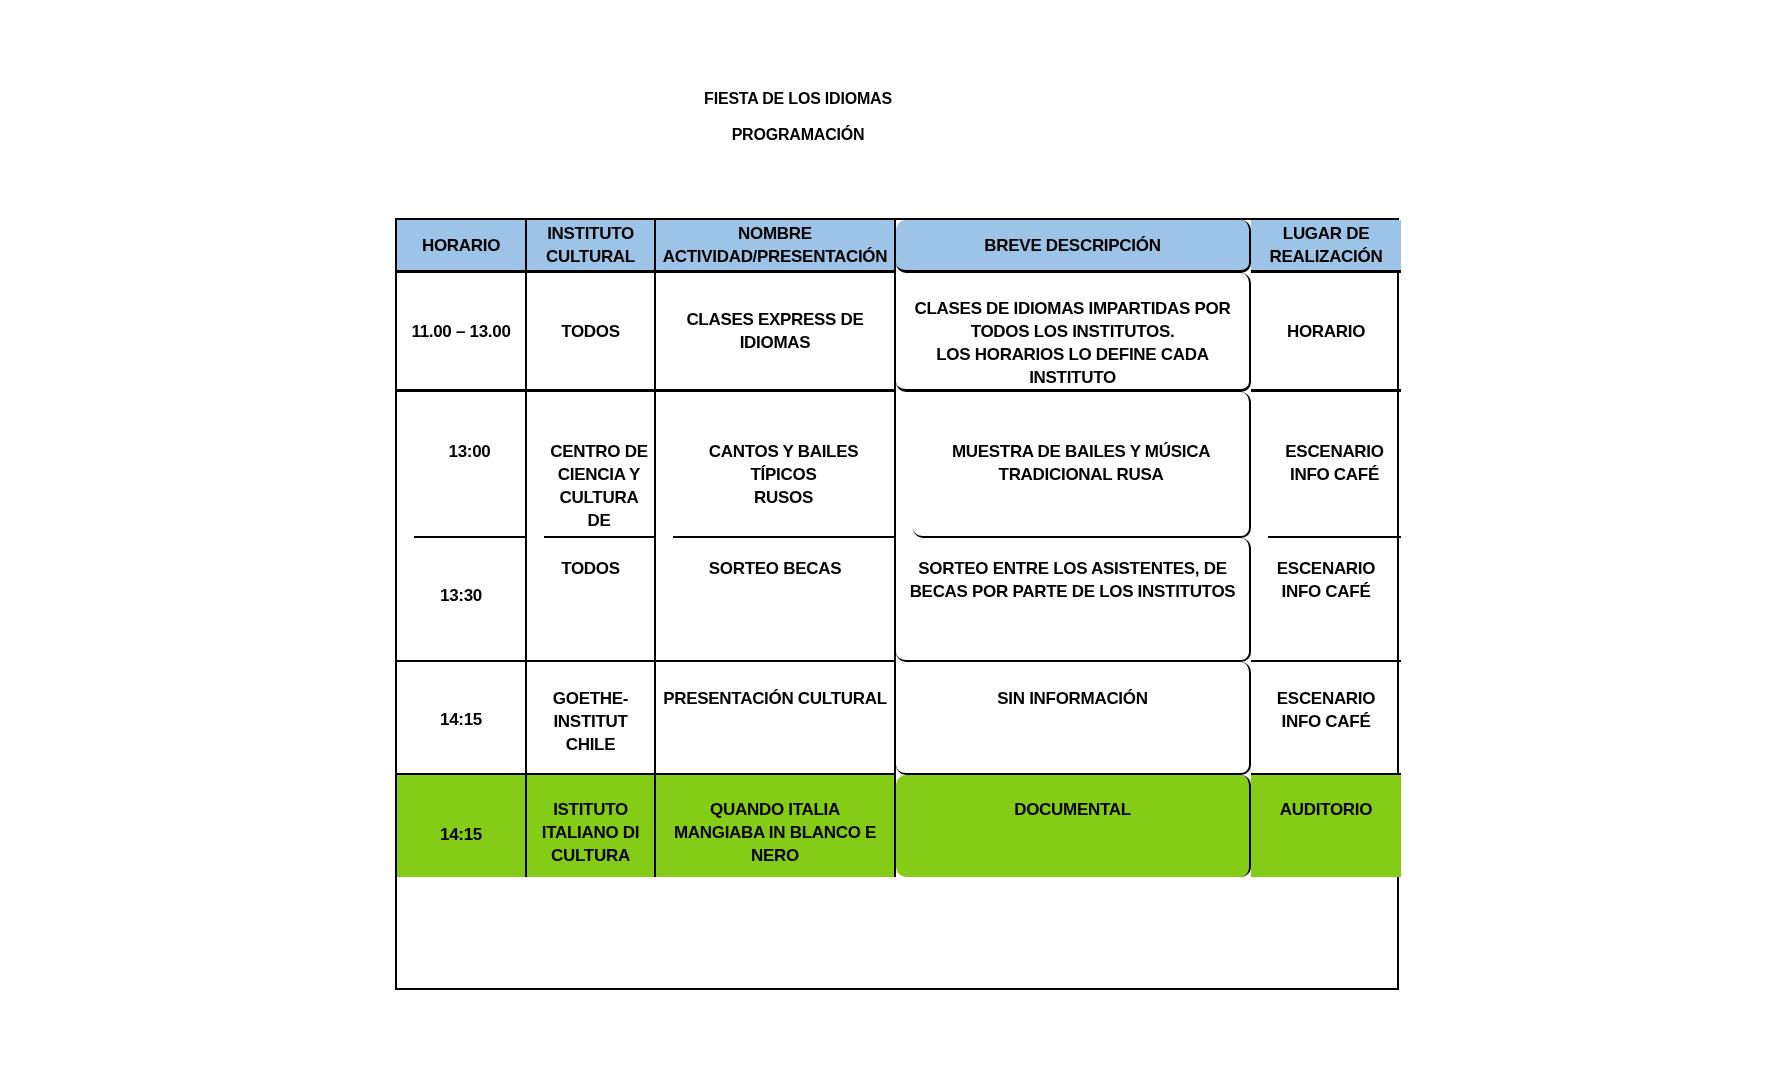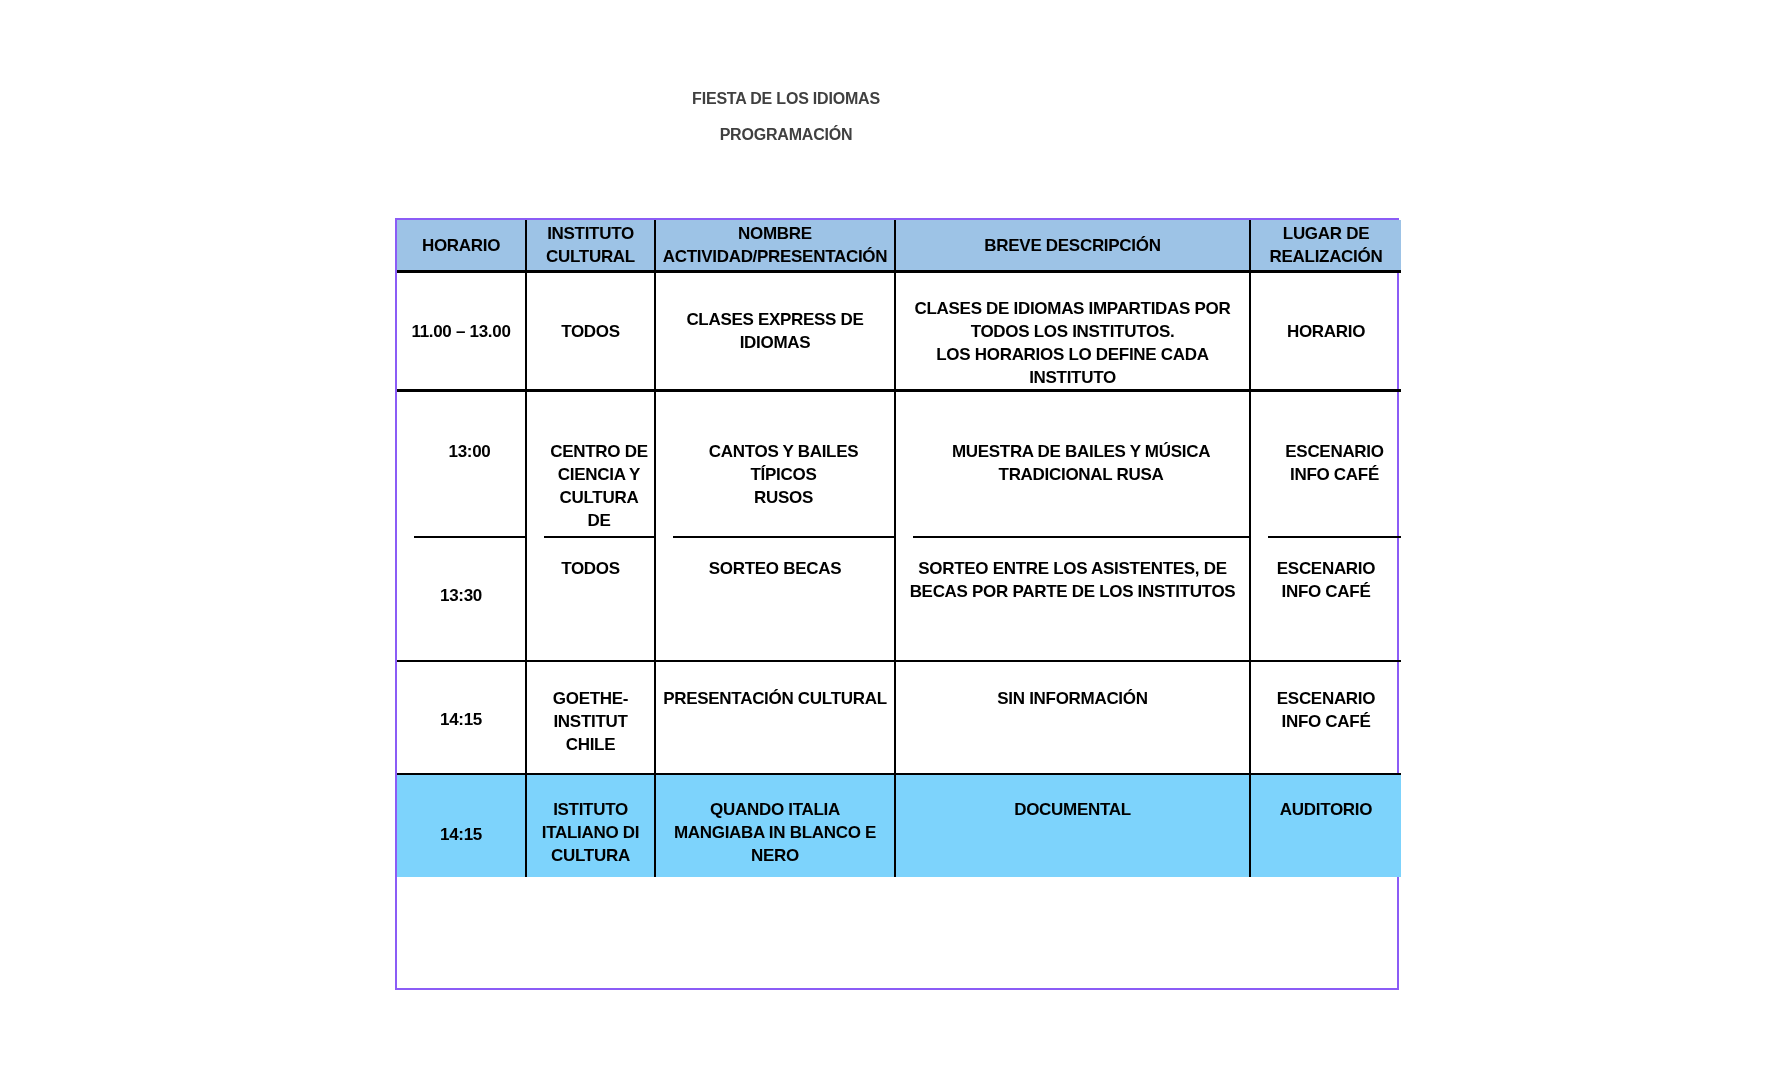--- a/index.html
+++ b/index.html
@@ -10,39 +10,39 @@
   }
   .page {
     position: relative;
     width: 1792px;
     height: 1088px;
     background: #ffffff;
     overflow: hidden;
   }
   .doc-title, .doc-subtitle {
     position: absolute;
-    left: 2px;
+    left: 14px;
     width: 1568px;
     text-align: center;
     font-weight: 700;
     font-size: 16px;
-    color: #404040;
+    color: #000000;
     letter-spacing: -0.2px;
   }
   .doc-title { top: 90px; }
   .doc-subtitle { top: 126px; text-align: center; }
 
   .schedule-table {
     position: absolute;
     left: 395px;
     top: 218px;
     width: 1004px;
     height: 772px;
     box-sizing: border-box;
-    border: 2px solid #8b5cf6;
+    border: 2px solid #000000;
     display: grid;
     grid-template-columns: 130px 129px 240px 355px 150px;
     grid-template-rows: 53px 119px 146px 124px 113px 102px;
   }
   .cell {
     box-sizing: border-box;
     border-right: 2px solid #000000;
     border-bottom: 2px solid #000000;
     display: flex;
     flex-direction: column;
@@ -53,36 +53,36 @@
     font-weight: 700;
     font-size: 17px;
     line-height: 23px;
     letter-spacing: -0.3px;
     color: #000000;
     padding: 0 3px;
     overflow: hidden;
   }
   .c5 { border-right: none; }
   .r5 .cell { border-bottom: none; }
-  .c4 { padding: 0 8px; }
+  .c4 { padding: 0 8px; border-radius: 10px; }
 
   
   .hdr .cell { background: #9DC3E6; border-bottom-width: 3px; }
 
   
   .r1 .cell { justify-content: center; border-bottom-width: 3px; }
   .r1 .c4 { justify-content: flex-end; padding-bottom: 0; }
 
   
   .r2 .cell { justify-content: flex-start; padding-top: 48px; margin-left: 17px; }
   .r3 .cell { justify-content: flex-start; padding-top: 19px; }
   .r3 .c1   { padding-top: 46px; }
   .r4 .cell { justify-content: flex-start; padding-top: 25px; }
   .r4 .c1   { padding-top: 46px; }
-  .r5 .cell { justify-content: flex-start; padding-top: 23px; background: #7dd3fc; }
+  .r5 .cell { justify-content: flex-start; padding-top: 23px; background: #84cc16; }
   .r5 .c1   { padding-top: 48px; }
 
   .row { display: contents; }
 </style>
 </head>
 <body>
 
 <div class="page">
 
   <div class="doc-title">FIESTA DE LOS IDIOMAS</div>

